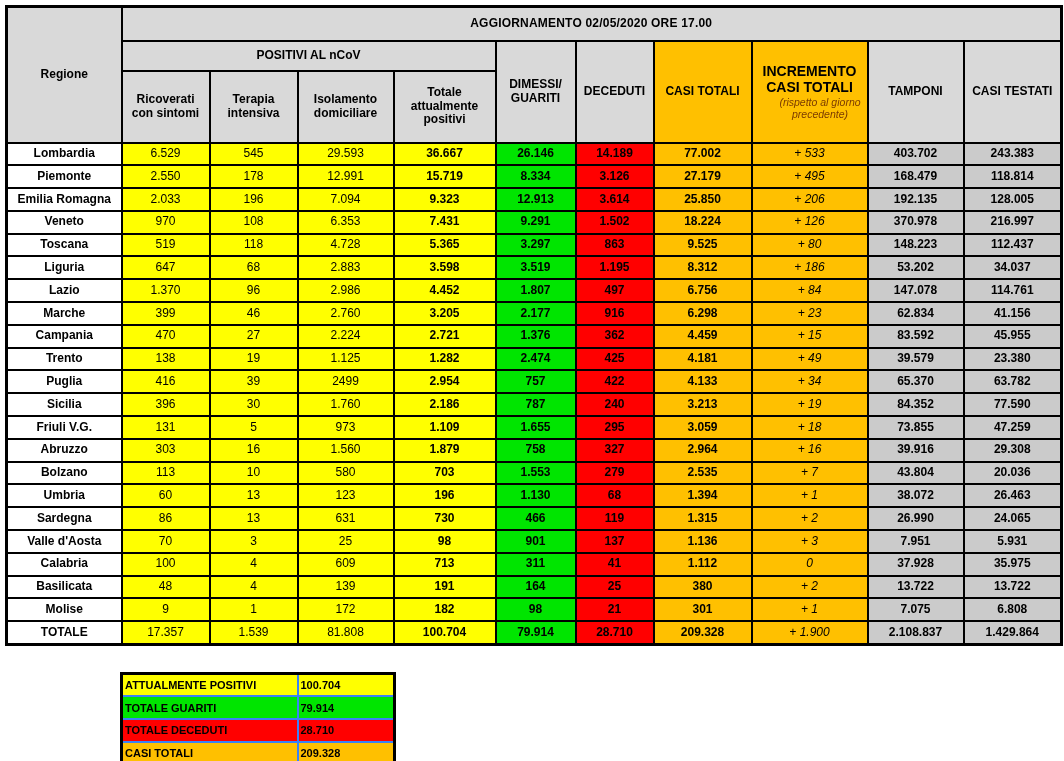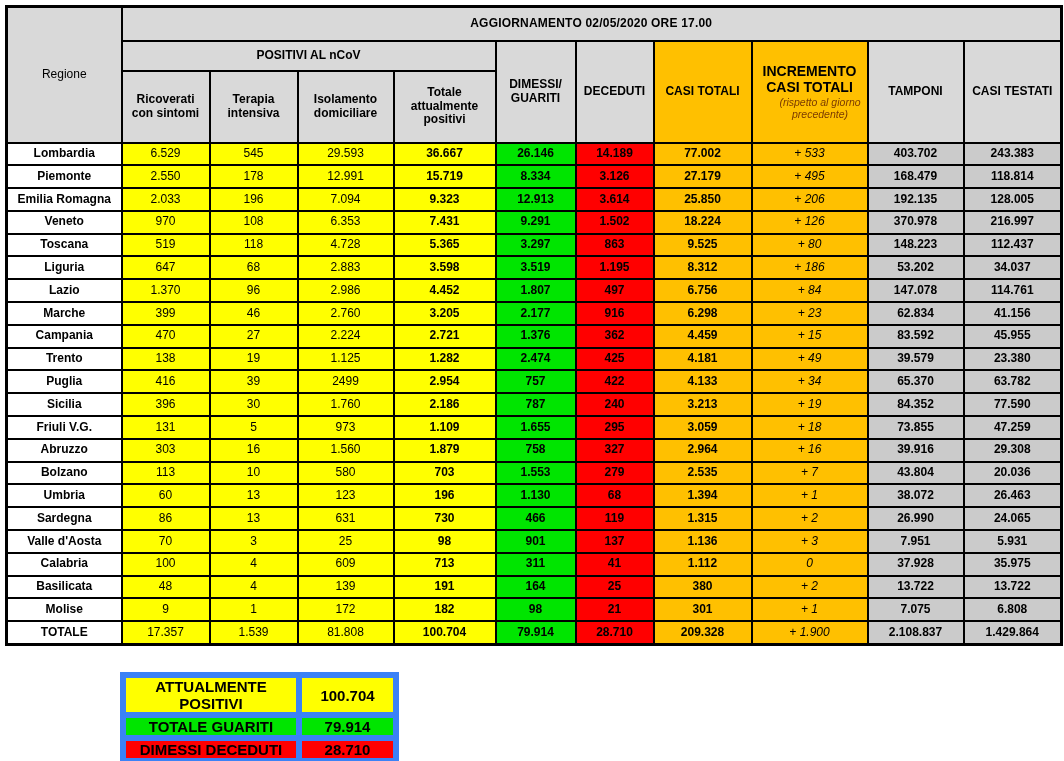--- a/index.html
+++ b/index.html
@@ -29,21 +29,21 @@
     padding:0 2px;overflow:hidden;
     font-size:12px;line-height:1.15;
   }
   tr.r-title{height:34px;}
   tr.r-group{height:30px;}
   tr.r-cols{height:72px;}
   tbody tr{height:22.8px;border-radius:11px;}
   tfoot tr{height:23px;}
 
   .h-title{background:var(--hgray);font-weight:bold;font-size:15px;letter-spacing:.2px;}
-  .h-region{background:var(--hgray);font-weight:normal;font-size:13px;border-right:3px solid #000;}
+  .h-region{background:var(--hgray);font-weight:bold;font-size:13px;border-right:3px solid #000;}
   .h-group{background:var(--hgray);font-weight:bold;font-size:12.5px;border-bottom:3px solid #000;margin-left:12px;}
   .h-col{background:var(--hgray);font-weight:bold;font-size:12px;}
   .h-orange{background:var(--orange);}
   .inc-main{font-weight:bold;font-size:14px;}
   .inc-sub{font-weight:normal;font-style:italic;font-size:10.5px;color:#7B3B00;margin-top:1px;padding-left:21px;}
 
   .c-region{background:#FFFFFF;font-weight:bold;font-size:12.5px;}
   .bg-y{background:var(--yellow);}
   .bg-g{background:var(--green);}
   .bg-r{background:var(--red);}
@@ -53,23 +53,23 @@
   .it{font-style:italic;}
   .tl{border-left:3px solid #000;}
   tfoot td{font-weight:normal;border-top:3px solid #000;}
 
   table.summary{
     position:absolute;left:120px;top:672px;
     border-collapse:collapse;table-layout:fixed;
     border:3px solid #000;
   }
   table.summary td{
-    border:6px solid #3b82f6;height:22px;
-    text-align:center;vertical-align:middle;
-    font-weight:bold;font-size:15px;padding:0 2px;
+    border:2px solid #3b82f6;height:22px;
+    vertical-align:middle;
+    font-weight:bold;font-size:11px;padding:0 2px;
   }
 </style>
 </head>
 <body>
 
 <div class="sheet">
 
   <table class="main">
     <colgroup>
       <col style="width:115px">
@@ -409,21 +409,21 @@
     <tbody>
         <tr>
           <td class="bg-y">ATTUALMENTE POSITIVI</td>
           <td class="bg-y">100.704</td>
         </tr>
         <tr>
           <td class="bg-g">TOTALE GUARITI</td>
           <td class="bg-g">79.914</td>
         </tr>
         <tr>
-          <td class="bg-r">DIMESSI DECEDUTI</td>
+          <td class="bg-r">TOTALE DECEDUTI</td>
           <td class="bg-r">28.710</td>
         </tr>
         <tr>
           <td class="bg-o">CASI TOTALI</td>
           <td class="bg-o">209.328</td>
         </tr>
       </tbody>
   </table>
 
 </div>

